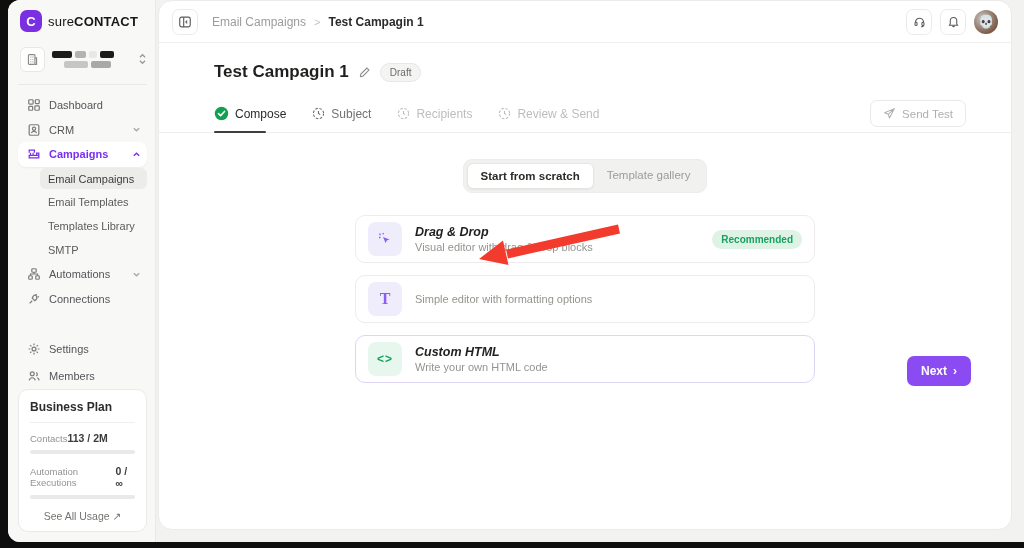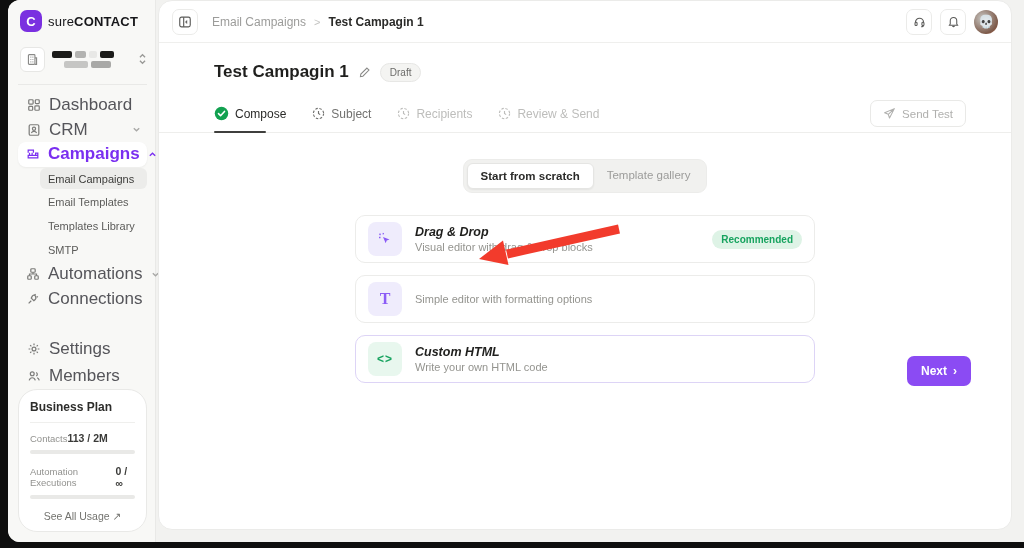--- a/index.html
+++ b/index.html
@@ -14,32 +14,32 @@
   .logo-text { font-size:13px; color:#17171a; letter-spacing:.2px; }
   .logo-text b { font-weight:800; }
   .ws-row { display:flex; align-items:center; gap:7px; margin-top:15px; padding-left:2px; }
   .ws-icon { width:25px; height:25px; border-radius:6px; background:#fff; border:1px solid #e7e7e5; display:flex; align-items:center; justify-content:center; color:#8a8a88; }
   .ws-lines { flex:1; display:flex; flex-direction:column; gap:3px; }
   .ws-line { display:flex; gap:3px; }
   .blk { height:7px; border-radius:2px; display:inline-block; }
   .ws-caret { color:#9a9a98; }
   .side-div { height:1px; background:#e9e9e7; margin:12px 0 8px; }
 
-  .nav-item { display:flex; align-items:center; gap:8px; height:27px; padding:0 6px 0 8px; border-radius:8px; font-size:17px; color:#55555a; cursor:pointer; }
+  .nav-item { display:flex; align-items:center; gap:8px; height:27px; padding:0 6px 0 8px; border-radius:8px; font-size:11px; color:#55555a; cursor:pointer; }
   .nav-item .lbl { flex:1; }
   .nav-item.active { background:#fff; color:#7a2ff0; font-weight:600; box-shadow:0 1px 2px rgba(0,0,0,.05); }
   .nav-item.active .nicon { color:#7a2ff0; }
   .nicon { width:15px; display:flex; align-items:center; justify-content:center; color:#7c7c7a; }
   .chev { color:#a8a8a6; display:flex; }
   .active .chev { color:#7a2ff0; }
   .sub-item { height:24px; display:flex; align-items:center; margin:1px 0 1px 22px; padding:0 8px; border-radius:6px; font-size:11px; color:#5c5c5a; cursor:pointer; }
   .sub-item.current { background:#ececea; color:#3c3c3a; }
   .group2 { margin-top:24px; }
 
-  .plan-card { margin-top:auto; background:#fff; border:1px solid #e9e9e7; border-radius:19px; padding:10px 11px 9px; }
+  .plan-card { margin-top:auto; background:#fff; border:1px solid #e9e9e7; border-radius:10px; padding:10px 11px 9px; }
   .plan-title { font-size:12px; font-weight:700; color:#2d2d2b; }
   .plan-div { height:1px; background:#efefed; margin:8px 0 9px; }
   .usage-row { display:flex; align-items:baseline; }
   .usage-lbl { font-size:9.5px; color:#92928f; }
   .usage-val { font-size:10.5px; color:#3a3a38; font-weight:600; }
   .bar { height:4px; border-radius:2px; background:#e9e9e7; margin:6px 0 11px; }
   .plan-link { text-align:center; font-size:10.5px; color:#73736f; margin-top:2px; cursor:pointer; }
 
   
   .main { flex:1; position:relative; }

